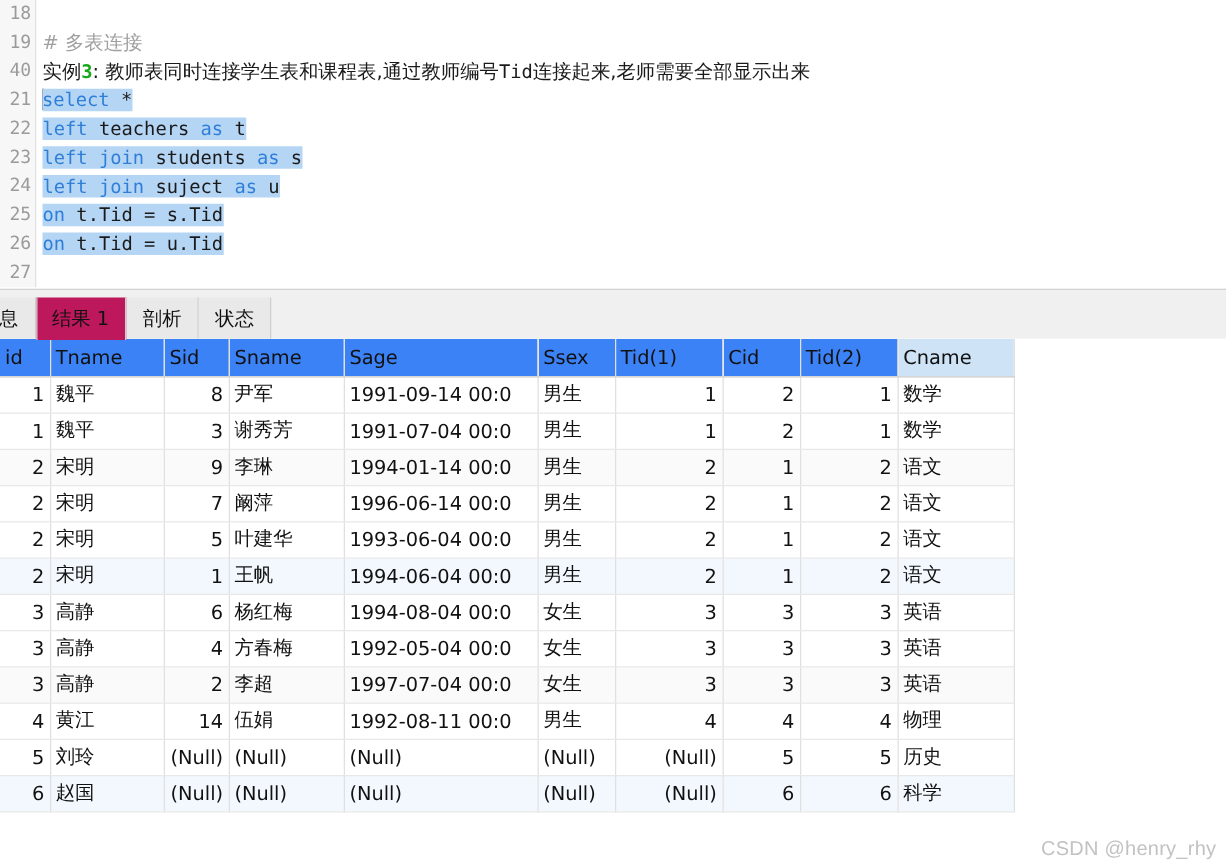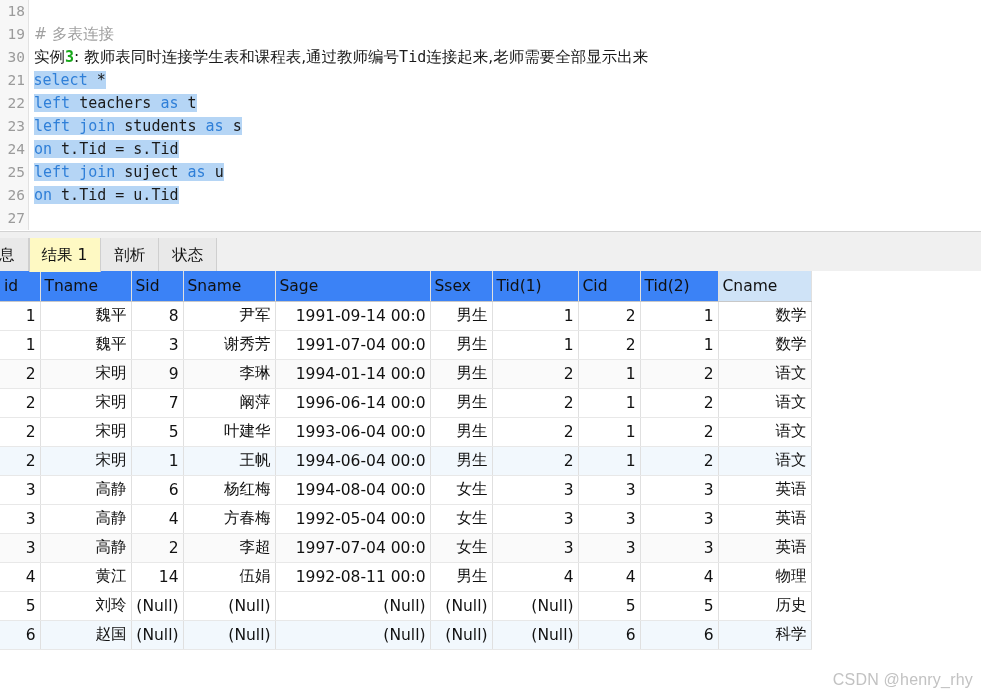--- a/index.html
+++ b/index.html
@@ -98,21 +98,21 @@
     padding: 0 13px;
     font-size: 15.5px;
     color: #111;
     background: #e9e9e9;
     border-right: 1px solid #cfcfcf;
     font-family: "DejaVu Sans", "Liberation Sans", sans-serif;
     cursor: default;
     white-space: nowrap;
   }
   .tab.active {
-    background: #fef9c3;
+    background: #be185d;
     border-left: 1px solid #cfcfcf;
     border-right: 1px solid #cfcfcf;
     position: relative;
     z-index: 2;
     padding-left: 12px;
   }
 
   
   #grid {
     position: absolute;
@@ -143,21 +143,21 @@
   }
   table.rs th {
     text-align: left;
     border-bottom: 1px solid #c8c8c8;
     background: #3b82f6;
     height: 30px;
     vertical-align: middle;
   }
   table.rs th.sel { background: #cfe3f7; }
   td.num { text-align: right; }
-  td.txt { text-align: right; }
+  td.txt { text-align: left; }
   td.nul { color: #b4b4b4; }
   tr.odd td { background: #ffffff; }
   tr.even td { background: #fafafa; }
   tr.blue td { background: #f2f8fd; }
 
   
   #watermark {
     position: absolute;
     right: 8px;
     bottom: 5px;
@@ -169,38 +169,38 @@
 </style>
 </head>
 <body>
 
 <div id="app">
 
   <div id="editor">
     <div id="gutter">
         <div class="lnum">18</div>
         <div class="lnum">19</div>
-        <div class="lnum">30</div>
+        <div class="lnum">40</div>
         <div class="lnum">21</div>
         <div class="lnum">22</div>
         <div class="lnum">23</div>
         <div class="lnum">24</div>
         <div class="lnum">25</div>
         <div class="lnum">26</div>
         <div class="lnum">27</div>
       </div>
     <div id="code">
         <div class="cline"></div>
         <div class="cline"><span class="cmt cjk"># 多表连接</span></div>
         <div class="cline"><span class="cjk">实例</span><span class="num-lit">3</span><span class="cjk">: 教师表同时连接学生表和课程表,通过教师编号</span><span class="">Tid</span><span class="cjk">连接起来,老师需要全部显示出来</span></div>
         <div class="cline"><span class="caret"></span><span class="hl"><span class="kw">select</span><span> </span><span>*</span><span>   </span><span></span></span></div>
         <div class="cline"><span class="hl"><span class="kw">left</span><span> </span><span>teachers</span><span> </span><span class="kw">as</span><span> </span><span>t</span><span>  </span><span></span></span></div>
         <div class="cline"><span class="hl"><span class="kw">left</span><span> </span><span class="kw">join</span><span> </span><span>students</span><span> </span><span class="kw">as</span><span> </span><span>s</span><span>  </span><span></span></span></div>
+        <div class="cline"><span class="hl"><span class="kw">left</span><span> </span><span class="kw">join</span><span> </span><span>suject</span><span> </span><span class="kw">as</span><span> </span><span>u</span><span>  </span><span></span></span></div>
         <div class="cline"><span class="hl"><span class="kw">on</span><span> </span><span>t.Tid</span><span> </span><span>=</span><span> </span><span>s.Tid</span><span>   </span><span></span></span></div>
-        <div class="cline"><span class="hl"><span class="kw">left</span><span> </span><span class="kw">join</span><span> </span><span>suject</span><span> </span><span class="kw">as</span><span> </span><span>u</span><span>  </span><span></span></span></div>
         <div class="cline"><span class="hl"><span class="kw">on</span><span> </span><span>t.Tid</span><span> </span><span>=</span><span> </span><span>u.Tid</span></span></div>
         <div class="cline"></div>
       </div>
   </div>
 
   <div id="tabbar">
     <div id="tabstrip">
         <div class="tab">
           <span>息</span>
         </div>

